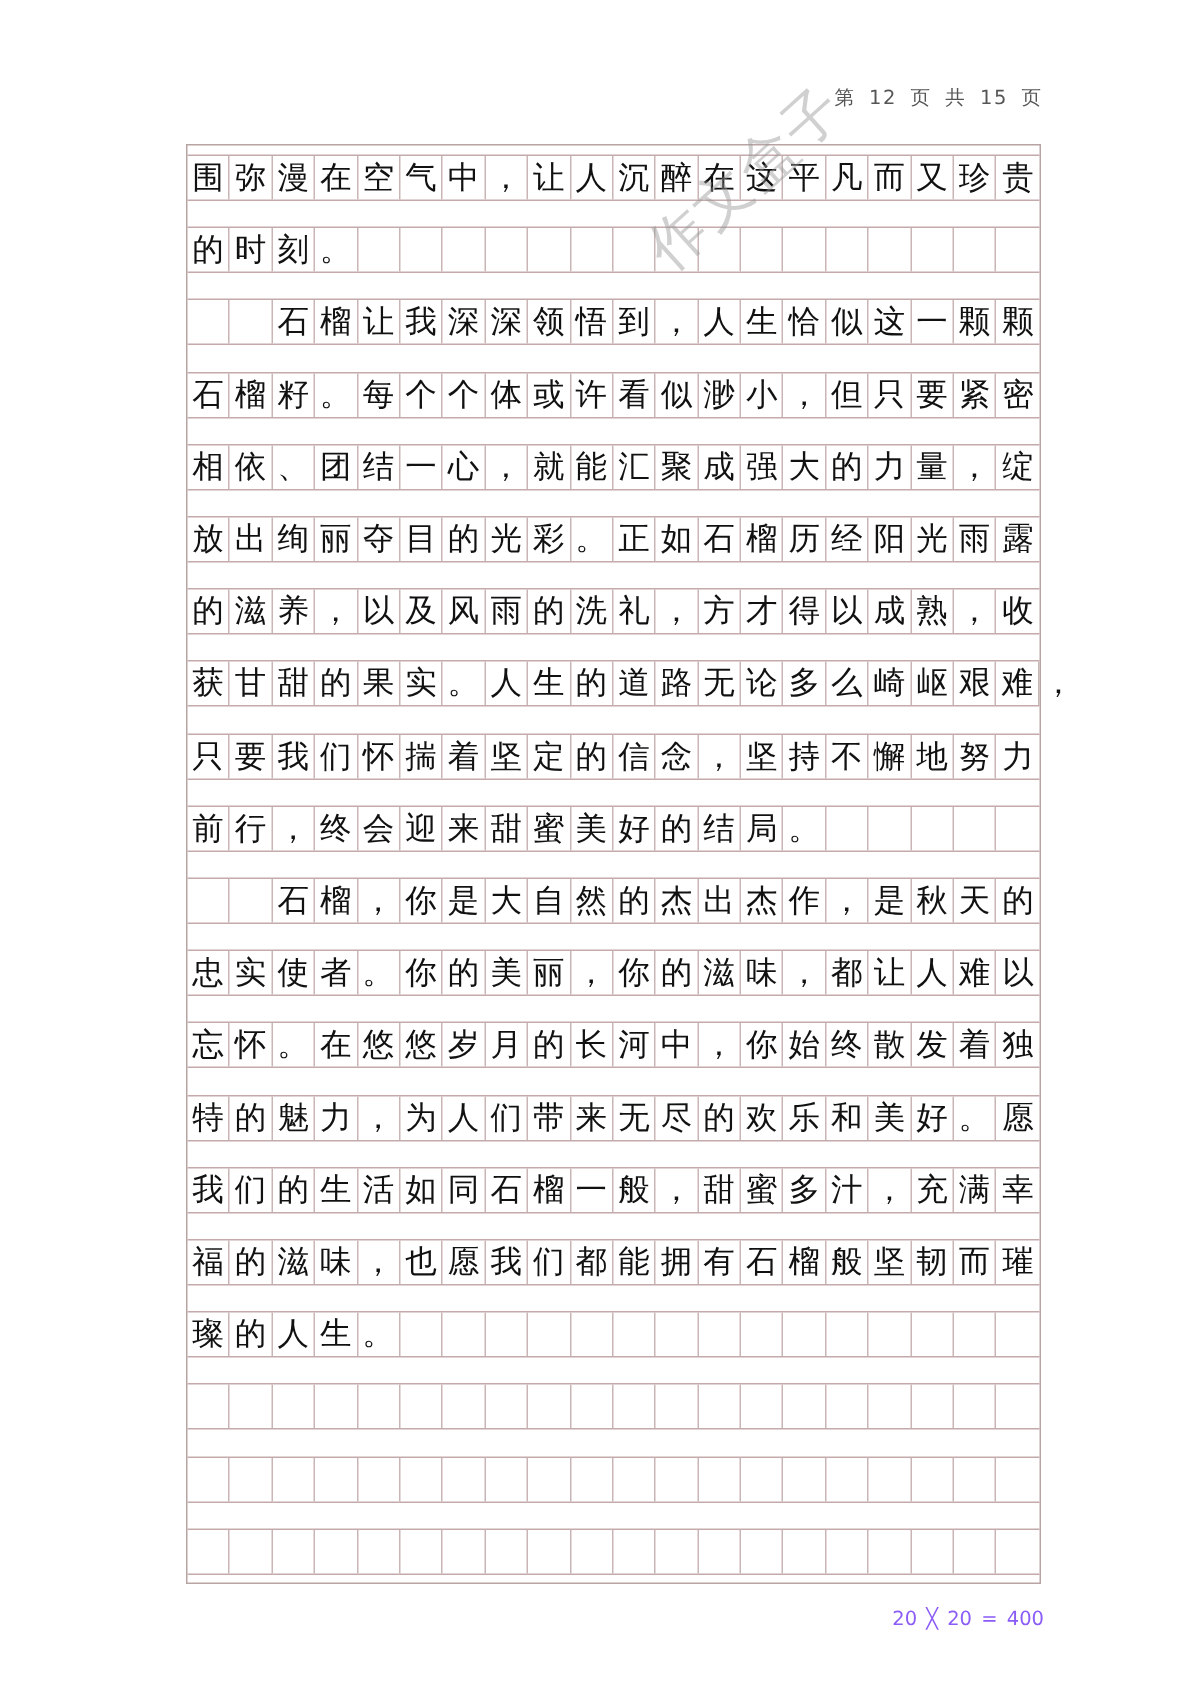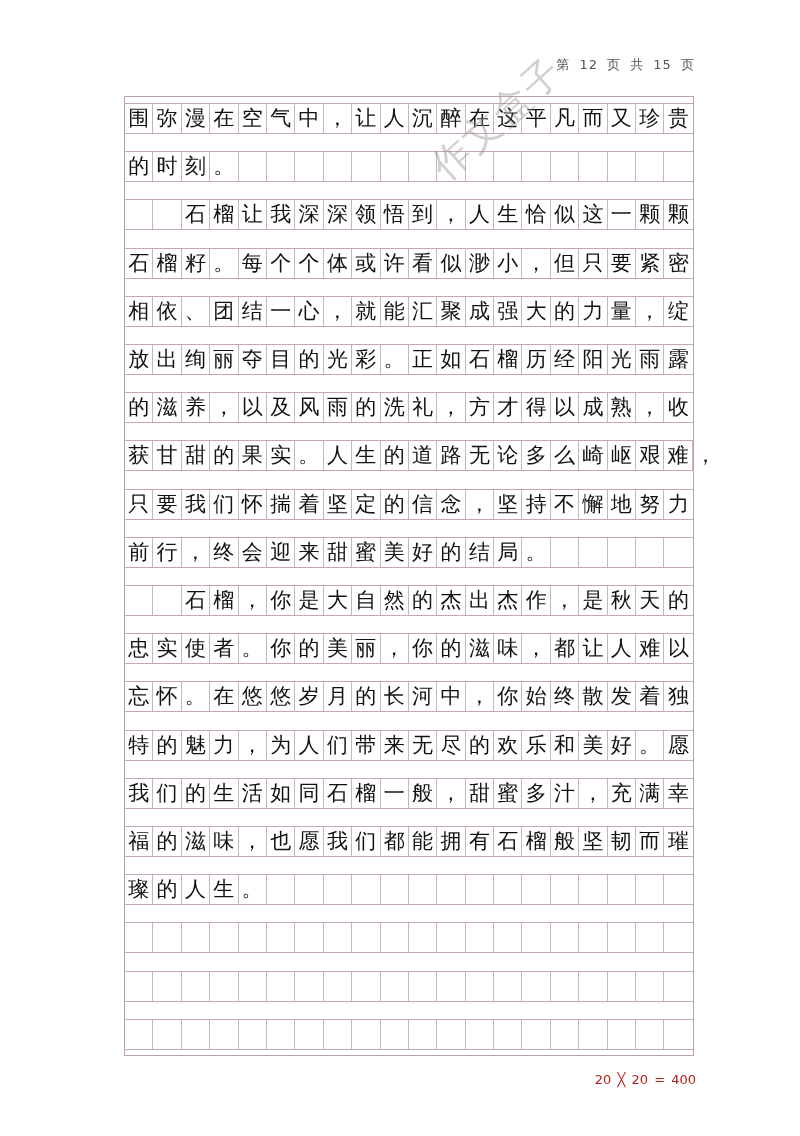--- a/index.html
+++ b/index.html
@@ -35,21 +35,21 @@
   }
   .watermark {
     position: absolute; left: 455px; top: 140px;
     font-size: 38px; color: rgba(150,150,150,0.45);
     transform: rotate(-42deg); transform-origin: left bottom;
     letter-spacing: 2px; white-space: nowrap; pointer-events: none;
     font-family: "DejaVu Sans", sans-serif;
   }
   .page-footer {
     position: absolute; top: 1072px; right: 104px;
-    font-size: 13px; color: #b91c1c; word-spacing: 2px;
+    font-size: 13px; color: #8b5cf6; word-spacing: 2px;
     font-family: "DejaVu Sans", sans-serif;
   }
 </style>
 </head>
 <body>
 
 <div class="page-header">第 12 页 共 15 页</div>
 
 <div class="grid-sheet" id="grid-sheet">
     <div class="grid-row" style="top: 6px;">

